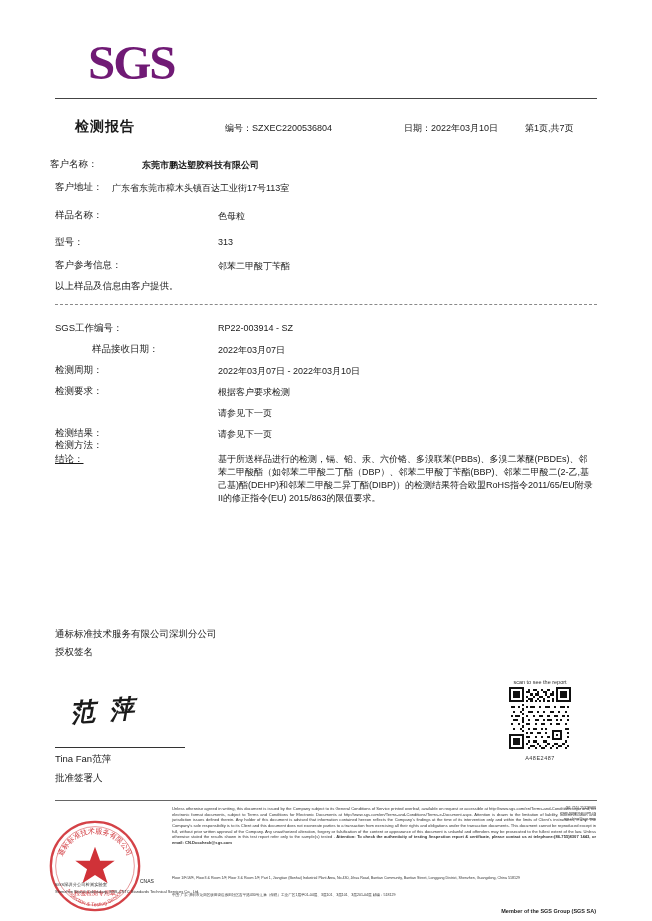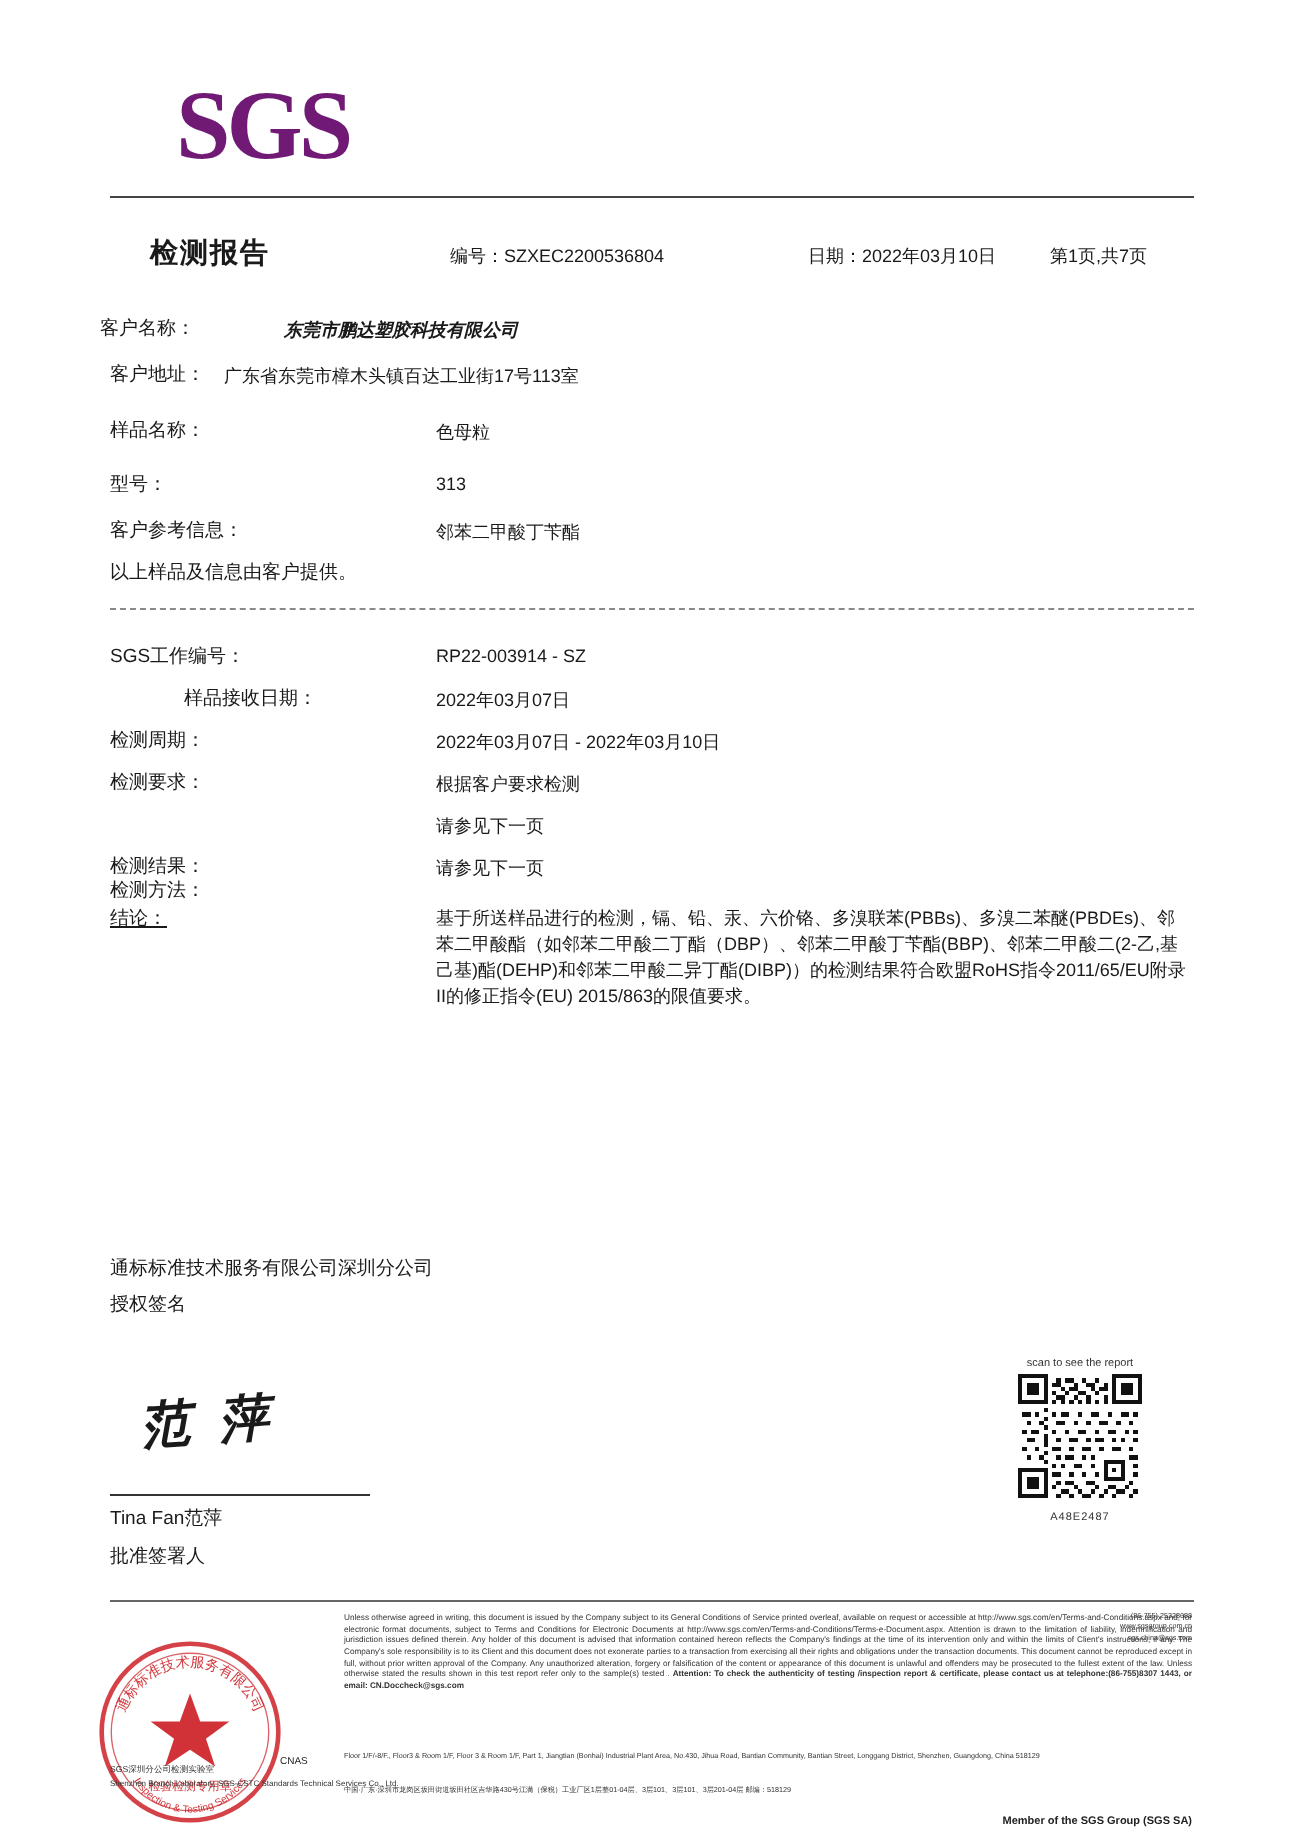--- a/index.html
+++ b/index.html
@@ -236,21 +236,21 @@
 
   <div class="sgs-logo">SGS</div>
   <div class="header-rule"></div>
 
   <div class="report-title">检测报告</div>
   <div class="report-no">编号：SZXEC2200536804</div>
   <div class="report-date">日期：2022年03月10日</div>
   <div class="report-page">第1页,共7页</div>
 
   <div class="field-label" style="left:50px; top:158px;">客户名称：</div>
-  <div class="field-value" style="left:142px; top:159px; font-weight:bold;font-style:italic;">东莞市鹏达塑胶科技有限公司</div>
+  <div class="field-value" style="left:142px; top:159px; font-weight:bold;">东莞市鹏达塑胶科技有限公司</div>
 
   <div class="field-label" style="left:55px; top:181px;">客户地址：</div>
   <div class="field-value" style="left:112px; top:182px;">广东省东莞市樟木头镇百达工业街17号113室</div>
 
   <div class="field-label" style="left:55px; top:209px;">样品名称：</div>
   <div class="field-value" style="left:218px; top:210px;">色母粒</div>
 
   <div class="field-label" style="left:55px; top:236px;text-align:right;">型号：</div>
   <div class="field-value" style="left:218px; top:237px;">313</div>
 

